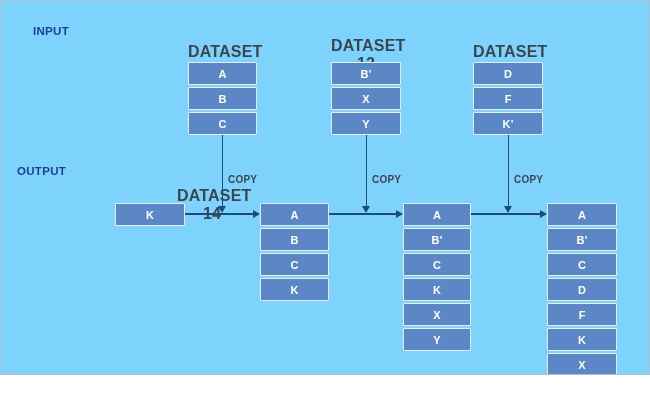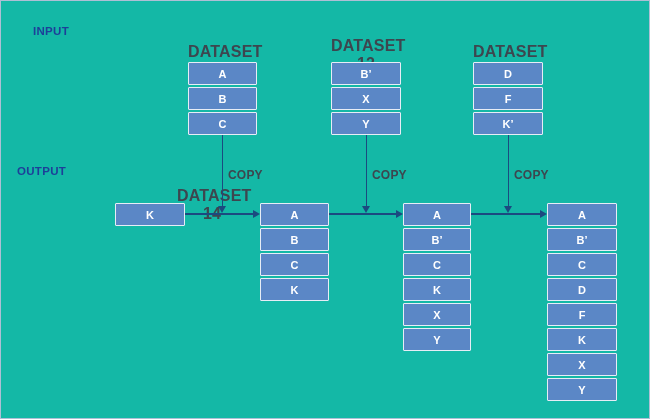--- a/index.html
+++ b/index.html
@@ -3,22 +3,22 @@
 <meta charset="utf-8">
 <style>
   * { box-sizing: border-box; margin: 0; padding: 0; }
   body {
     font-family: "Liberation Sans", sans-serif;
     background: #ffffff;
   }
   .canvas {
     position: relative;
     width: 650px;
-    height: 419px;
-    background: #14b8a6;
+    height: 375px;
+    background: #7dd3fc;
     border: 1.5px solid #aebfd5;
     overflow: hidden;
   }
   .section-label {
     position: absolute;
     font-size: 11.5px;
     font-weight: 700;
     letter-spacing: 0.3px;
     color: #1d3f99;
   }
@@ -44,24 +44,25 @@
     border-radius: 1px;
     color: #ffffff;
     font-size: 11px;
     font-weight: 700;
     display: flex;
     align-items: center;
     justify-content: center;
   }
   .copy-label {
     position: absolute;
-    font-size: 12px;
+    font-size: 10px;
     font-weight: 700;
     letter-spacing: 0.2px;
     color: #3d464f;
+    margin-top: 6px;
   }
   .vline {
     position: absolute;
     width: 1.5px;
     background: #1b4a80;
   }
   .hline {
     position: absolute;
     height: 1.5px;
     background: #1b4a80;

